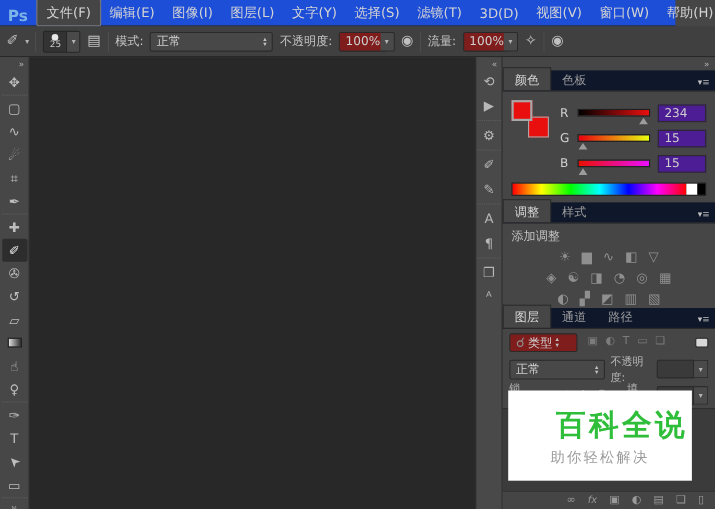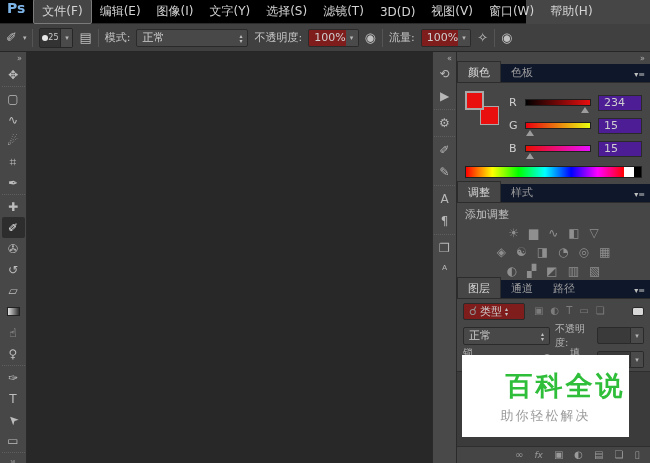--- a/index.html
+++ b/index.html
@@ -4,34 +4,34 @@
 <style>
   * { box-sizing: border-box; margin: 0; padding: 0; }
   html,body { width:650px; height:463px; overflow:hidden; }
   .app {
     position:relative; width:650px; height:463px;
     background:#464646; color:#c8c8c8;
     font-family:"DejaVu Sans", sans-serif; font-size:11px;
     user-select:none; overflow:hidden;
   }
   
-  .menubar{position:absolute;left:0;top:0;width:526px;height:24px;background:#000000;
-    border-bottom:1px solid #2a2a2a;display:flex;align-items:flex-start;padding:0 5px;}
+  .menubar{position:absolute;left:0;top:0;width:614px;height:24px;background:#1d4ed8;
+    border-bottom:1px solid #2a2a2a;display:flex;align-items:flex-end;padding:0 5px;}
   .ps-logo{color:#7db4e8;font-weight:bold;font-size:14px;margin:0 8px 0 2px;}
   .menu-items{display:flex;align-items:center;height:100%;}
   .menu-item{padding:3px 8px;font-size:12px;color:#d4d4d4;cursor:default;white-space:nowrap;}
   .menu-item.boxed{border:1px solid #7a7a7a;border-radius:2px;background:#454545;}
   
   .optionsbar{position:absolute;left:0;top:24px;width:650px;height:28px;background:#404040;
     border-bottom:1px solid #262626;display:flex;align-items:center;padding:0 6px;gap:6px;}
   .vsep{width:1px;height:18px;background:#2e2e2e;border-right:1px solid #555;}
   .opt-icon{font-size:13px;color:#c0c0c0;}
   .caret{font-size:7px;color:#b5b5b5;}
   .brush-chip{display:flex;align-items:center;background:#333;border:1px solid #262626;border-radius:2px;height:20px;}
-  .brush-chip .preview{display:flex;flex-direction:row;align-items:center;justify-content:center;width:20px;height:100%;}
+  .brush-chip .preview{display:flex;flex-direction:column;align-items:center;justify-content:center;width:20px;height:100%;}
   .brush-dot{width:6px;height:6px;border-radius:50%;background:#e8e8e8;}
   .brush-size{font-size:8px;color:#ccc;line-height:8px;}
   .chip-caret{width:12px;height:100%;background:#4a4a4a;border-left:1px solid #262626;
     display:flex;align-items:center;justify-content:center;}
   .opt-label{font-size:11px;color:#c4c4c4;white-space:nowrap;}
   .combo{background:#7f1d1d;border:1px solid #2a2a2a;border-radius:2px;height:18px;
     display:flex;align-items:center;padding:0 5px;font-size:11px;color:#cfcfcf;gap:4px;}
   .combo.wide{width:112px;justify-content:space-between;background:#484848;}
   .stepper{display:flex;flex-direction:column;line-height:5px;font-size:6px;color:#c0c0c0;}
   .combo-caret{background:#4a4a4a;border:1px solid #2a2a2a;border-left:none;border-radius:0 2px 2px 0;
@@ -124,20 +124,21 @@
 <body>
 
 <div class="app">
 
   <div class="menubar">
     <span class="ps-logo">Ps</span>
     <div class="menu-items" id="menu-items">
         <div class="menu-item boxed">文件(F)</div>
         <div class="menu-item">编辑(E)</div>
         <div class="menu-item">图像(I)</div>
+        <div class="menu-item">图层(L)</div>
         <div class="menu-item">文字(Y)</div>
         <div class="menu-item">选择(S)</div>
         <div class="menu-item">滤镜(T)</div>
         <div class="menu-item">3D(D)</div>
         <div class="menu-item">视图(V)</div>
         <div class="menu-item">窗口(W)</div>
         <div class="menu-item">帮助(H)</div>
       </div>
 
   </div>

